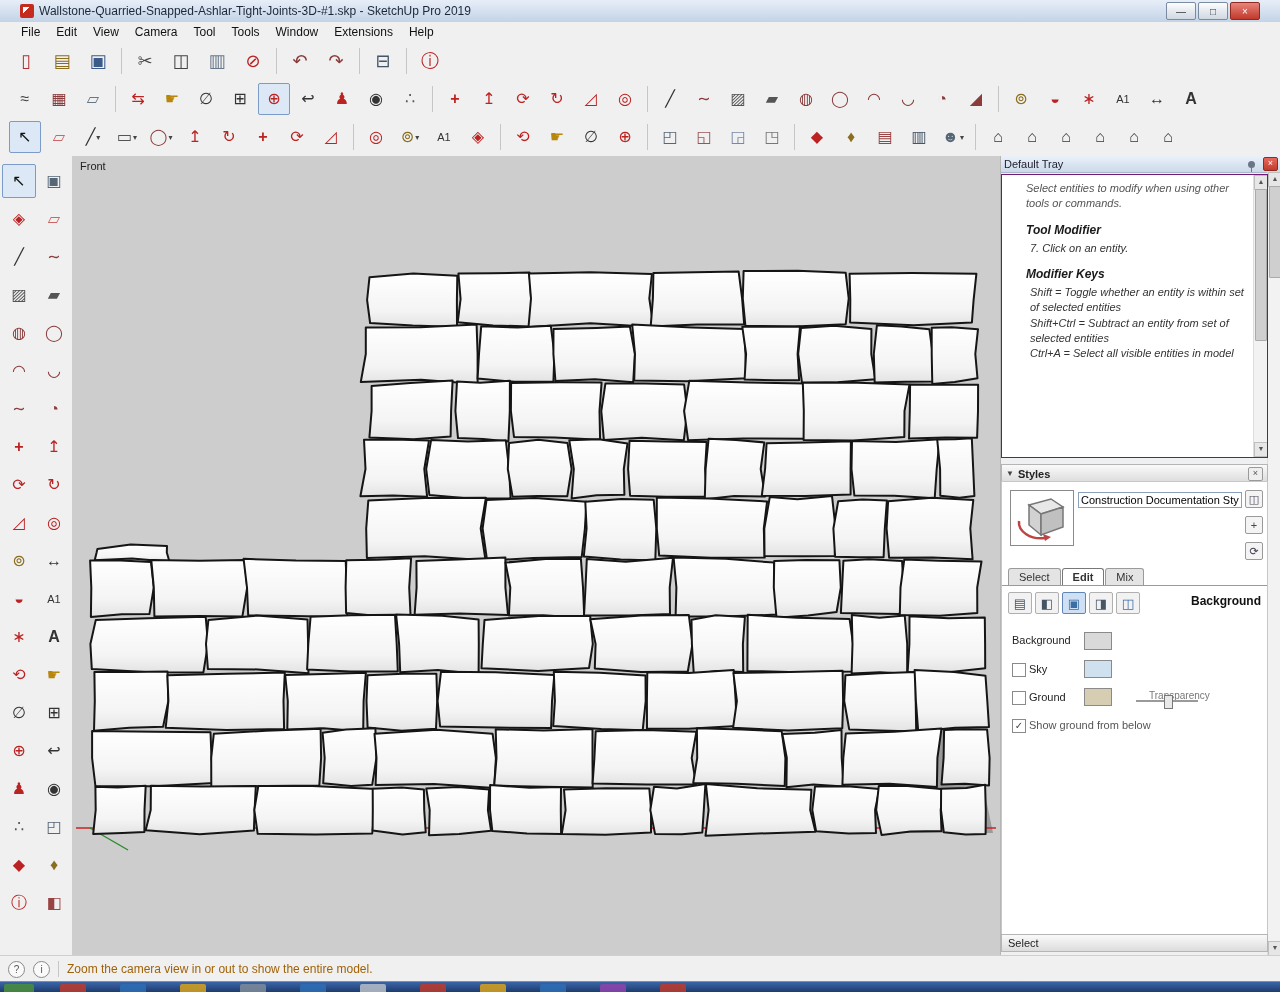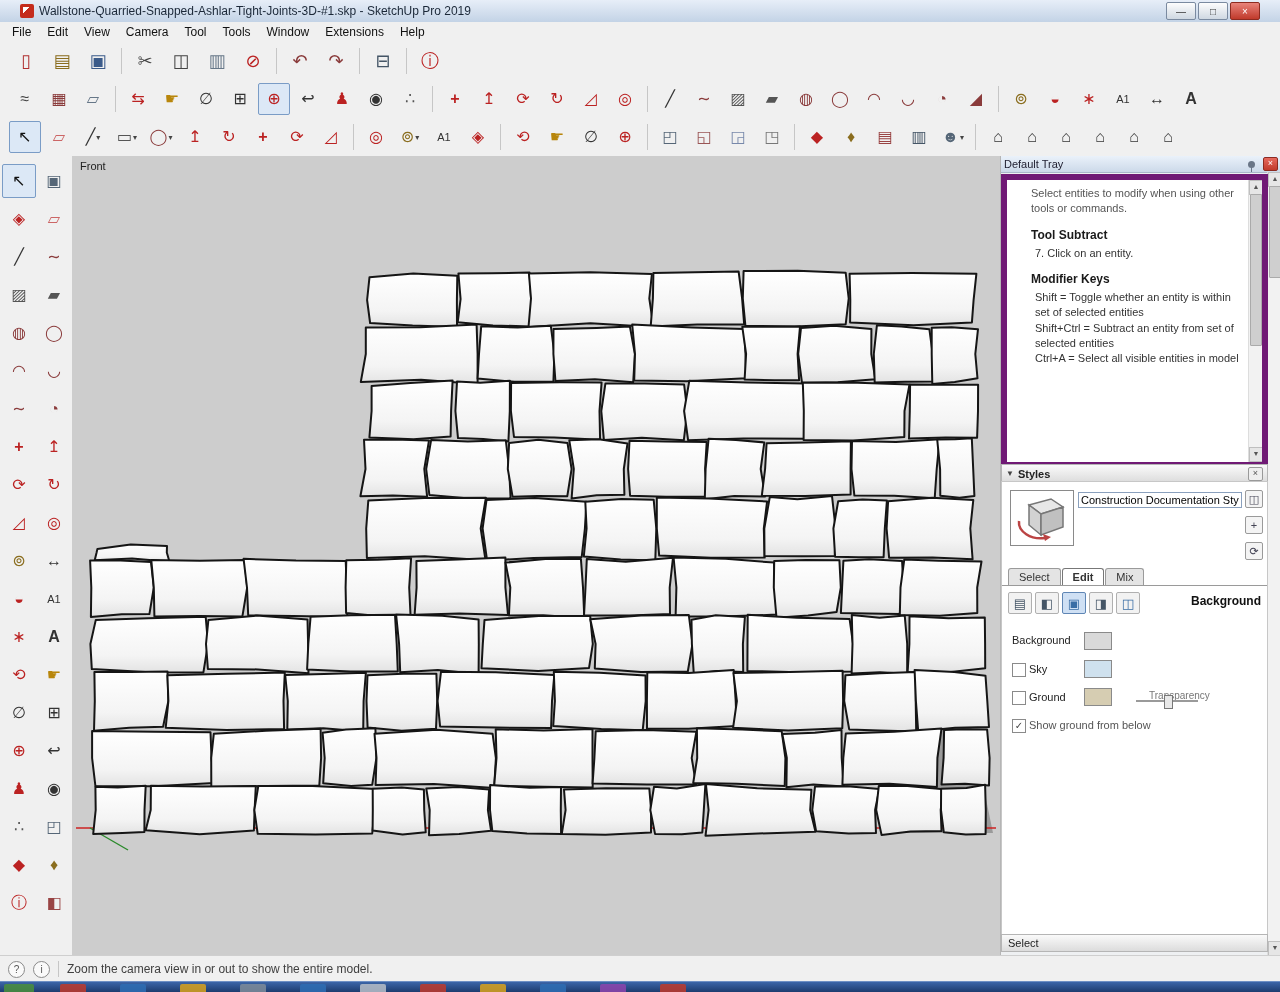--- a/index.html
+++ b/index.html
@@ -14,21 +14,21 @@
   .app-icon::after{content:"";position:absolute;left:3px;top:3px;width:8px;height:8px;background:linear-gradient(135deg,#fff 0 40%,transparent 40%);}
   .title-text{font-size:12px;color:#1b2838;white-space:nowrap;overflow:hidden;}
   .win-controls{margin-left:auto;display:flex;gap:2px;}
   .wbtn{width:28px;height:16px;border:1px solid #7a8aa0;border-radius:2px;
     background:linear-gradient(#fdfdfd,#cfd8e2);display:flex;align-items:center;justify-content:center;
     font-size:10px;color:#333;}
   .wbtn.close{background:linear-gradient(#e8837a,#c03a2b);color:#fff;border-color:#8d2b20;}
 
   
   .menubar{position:absolute;top:22px;left:0;right:0;height:20px;background:#f0f0f0;
-    border-bottom:7px solid #0ea5e9;display:flex;align-items:center;padding-left:4px;}
+    border-bottom:7px solid #0ea5e9;display:flex;align-items:center;padding-left:13px;}
   .menu-item{padding:2px 8px;font-size:12px;color:#111;}
 
   
   .tb{position:absolute;left:0;right:0;background:#f0f0f0;border-bottom:1px solid #dedede;
       display:flex;align-items:center;padding-left:8px;}
   #tb1{top:42px;height:38px;}
   #tb2{top:80px;height:38px;}
   #tb3{top:118px;height:38px;}
   .tbtn{height:30px;min-width:30px;display:flex;align-items:center;justify-content:center;
     border:1px solid transparent;border-radius:2px;margin:0 1px;position:relative;}
@@ -59,22 +59,22 @@
   .pin{width:7px;height:7px;background:#6a7687;border-radius:50%;position:relative;margin-left:auto;margin-right:8px;}
   .pin::after{content:"";position:absolute;left:3px;top:6px;width:1px;height:5px;background:#6a7687;}
   .tray-close{width:13px;height:12px;background:linear-gradient(#e76a5e,#c13b2c);border:1px solid #8d2b20;
     border-radius:2px;color:#fff;font-size:9px;line-height:10px;text-align:center;}
 
   .tray-scroll{position:absolute;top:16px;bottom:0;right:0;width:13px;background:#f2f2f2;border-left:1px solid #ddd;}
   .sb-arrow{position:absolute;left:0;width:12px;height:13px;background:#e6e6e6;border:1px solid #bfbfbf;
     font-size:7px;color:#555;text-align:center;line-height:12px;}
   .sb-thumb{position:absolute;left:1px;width:10px;background:#cfcfcf;border:1px solid #aaa;border-radius:1px;}
 
-  .instructor{position:absolute;left:0;top:18px;right:13px;height:282px;background:#fff;border:6px solid #701a75;
-    font-size:11px;color:#333;line-height:1.4;overflow:hidden;}
+  .instructor{position:absolute;left:0;top:18px;right:13px;height:282px;background:#fff;border:1px solid #701a75;
+    font-size:11px;color:#333;line-height:1.4;overflow:hidden;font-style:italic;}
   .instr-pad{position:absolute;left:24px;top:6px;right:22px;}
   .instr-intro{color:#555;margin-bottom:10px;}
   .instr-h{font-weight:bold;color:#1a1a1a;font-size:12px;margin:10px 0 2px 0;}
   .instr-item{margin-left:4px;color:#333;}
   .instr-adv{font-weight:bold;color:#1a1a1a;font-size:12px;margin-top:12px;}
   .instr-sb{position:absolute;top:0;bottom:0;right:0;width:13px;background:#f2f2f2;border-left:1px solid #ddd;}
 
   .styles-header{position:absolute;left:0;top:308px;right:13px;height:17px;
     background:linear-gradient(#fafafa,#dcdcdc);border:1px solid #b5b5b5;
     display:flex;align-items:center;padding:0 4px;font-size:11px;}
@@ -116,21 +116,21 @@
   .tray-bottom{position:absolute;left:0;right:13px;bottom:4px;height:16px;
     background:linear-gradient(#fafafa,#dcdcdc);border:1px solid #b5b5b5;
     display:flex;align-items:center;padding:0 6px;font-size:11px;color:#222;}
 
   
   .statusbar{position:absolute;left:0;right:0;bottom:10px;height:26px;background:#f0f0f0;
     border-top:1px solid #cfcfcf;display:flex;align-items:center;font-size:12px;color:#222;}
   .st-circle{width:15px;height:15px;border:1px solid #8a8a8a;border-radius:50%;background:#fafafa;
     display:flex;align-items:center;justify-content:center;font-size:10px;color:#555;margin-left:8px;}
   .st-sep{width:1px;height:16px;background:#c6c6c6;margin:0 8px;}
-  .st-msg{color:#404040;}
+  .st-msg{color:#a16207;}
   .meas-wrap{margin-left:auto;display:flex;align-items:center;}
   .meas-label{color:#222;margin:0 10px 0 8px;}
   .meas-input{width:190px;height:18px;margin-right:14px;}
 
   
   .taskbar{position:absolute;left:0;right:0;bottom:0;height:10px;
     background:linear-gradient(#3b65a8,#1d3c6f);border-top:1px solid #6d8fc4;overflow:hidden;}
   .tk{position:absolute;top:2px;height:14px;border-radius:2px;opacity:.85;}
 </style>
 </head>
@@ -656,21 +656,21 @@
 
   <div class="tray-scroll">
     <div class="sb-arrow" style="top:0;">▲</div>
     <div class="sb-thumb" style="top:14px;height:90px;"></div>
     <div class="sb-arrow" style="bottom:0;">▼</div>
   </div>
 
   <div class="instructor">
     <div class="instr-pad">
       <div class="instr-intro">Select entities to modify when using other tools or commands.</div>
-      <div class="instr-h">Tool Subtract</div>
+      <div class="instr-h">Tool Modifier</div>
       <div id="instr-ops">
           <div class="instr-item">7. Click on an entity.</div>
         </div>
       <div class="instr-h">Modifier Keys</div>
       <div id="instr-mods">
           <div class="instr-item">Shift = Toggle whether an entity is within set of selected entities</div>
           <div class="instr-item">Shift+Ctrl = Subtract an entity from set of selected entities</div>
           <div class="instr-item">Ctrl+A = Select all visible entities in model</div>
         </div>
     </div>

